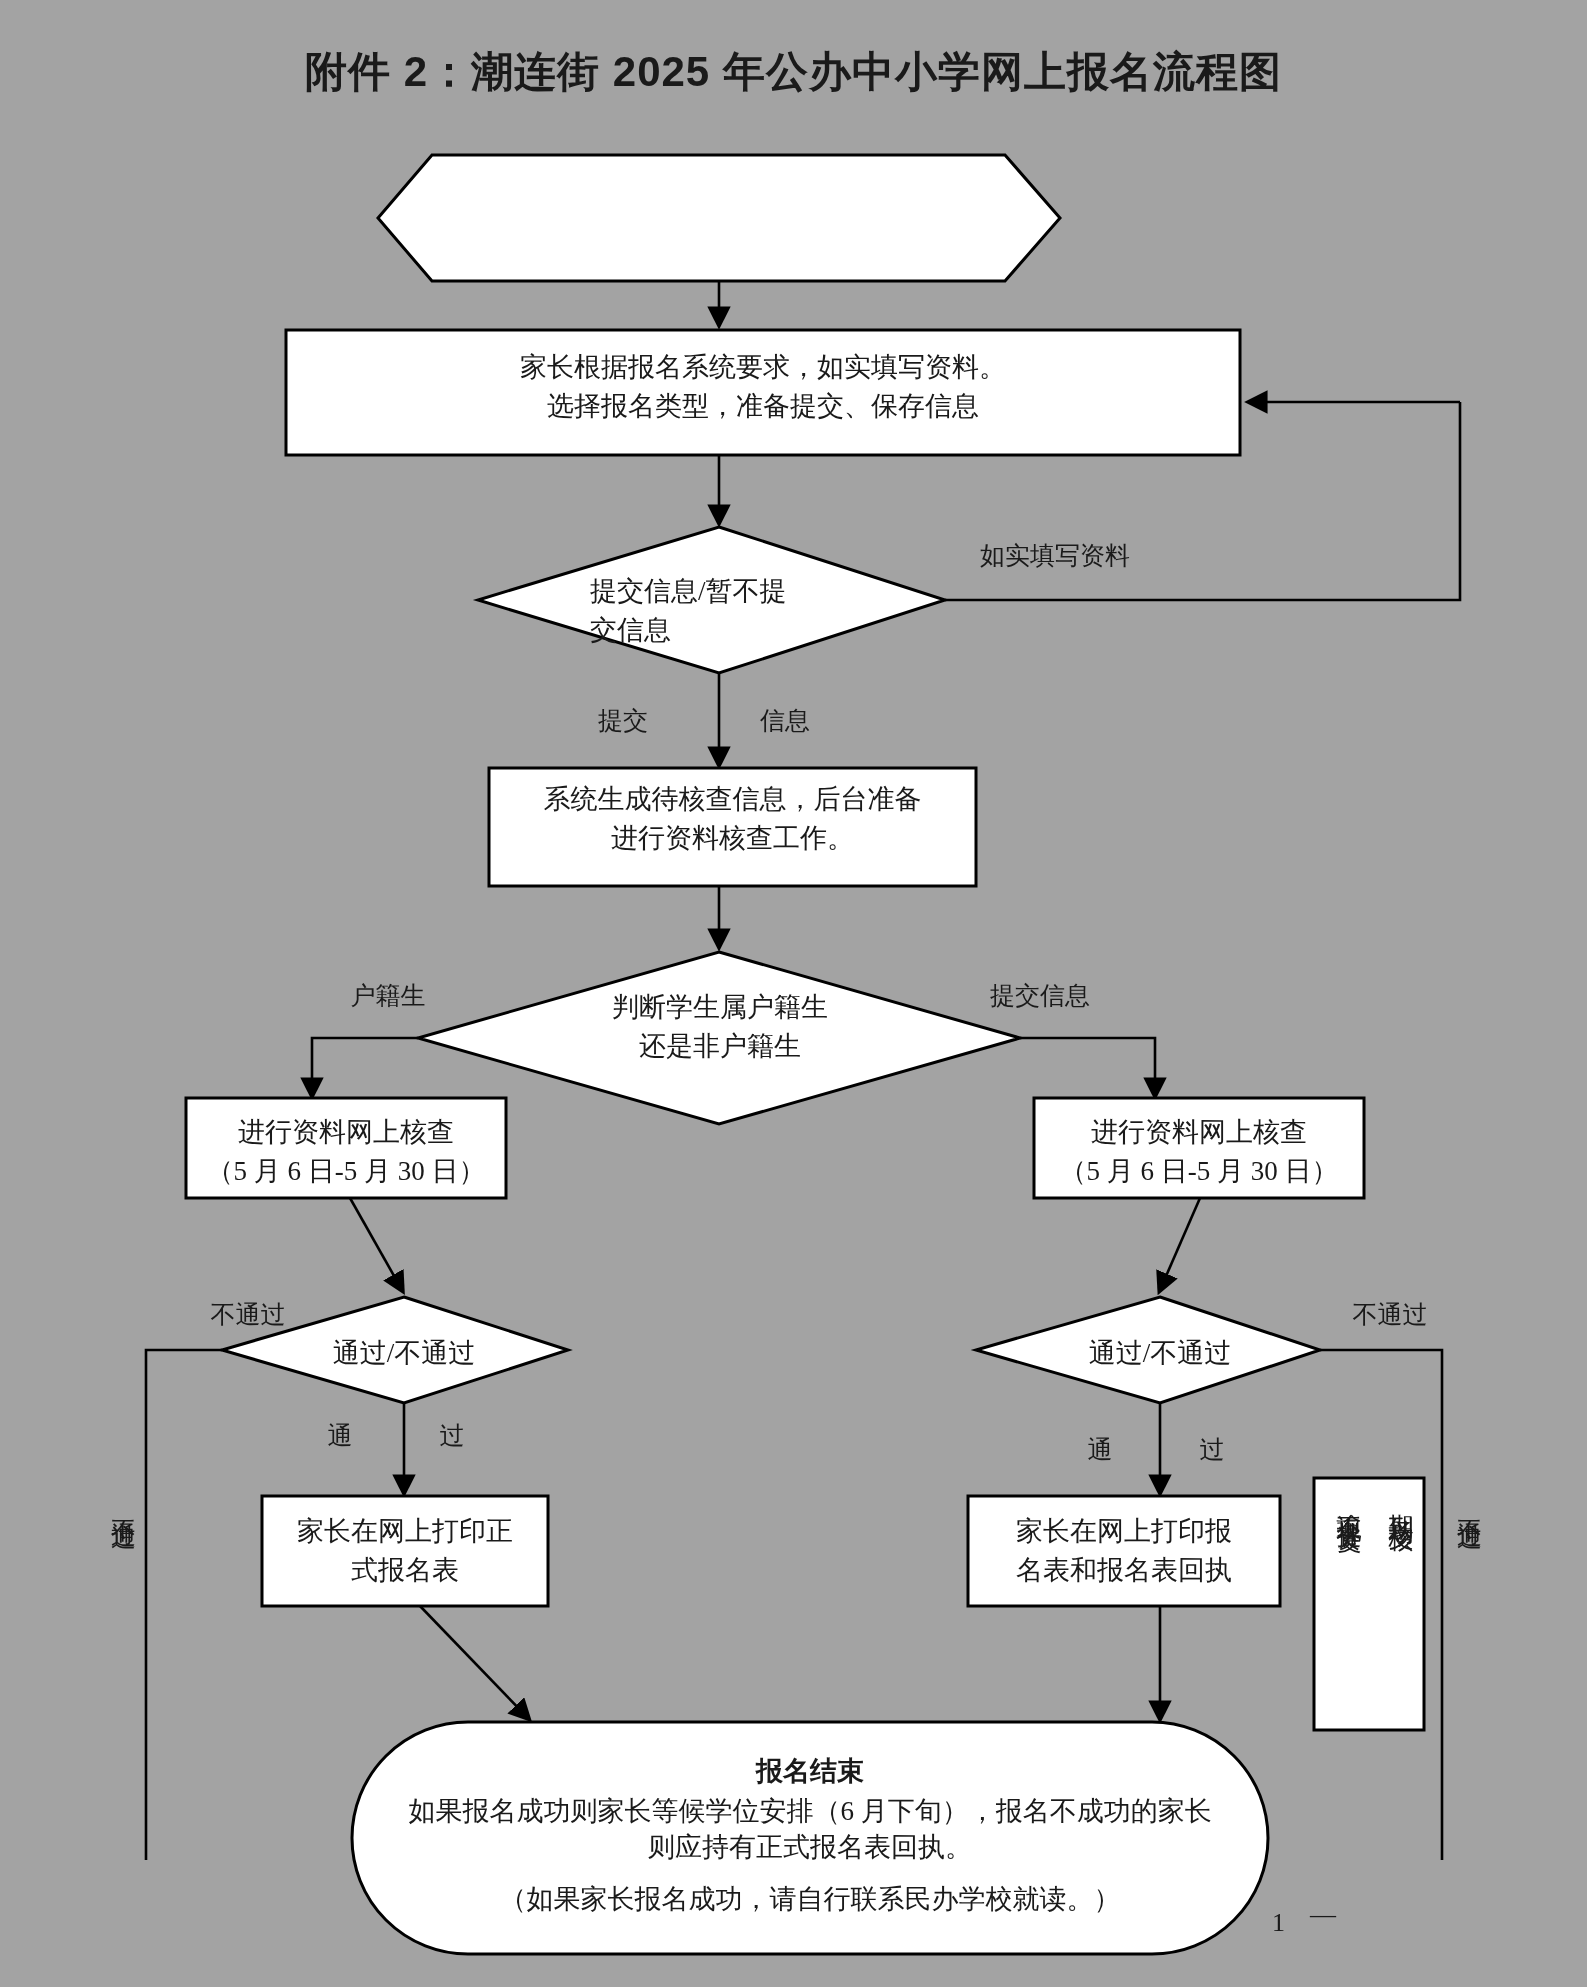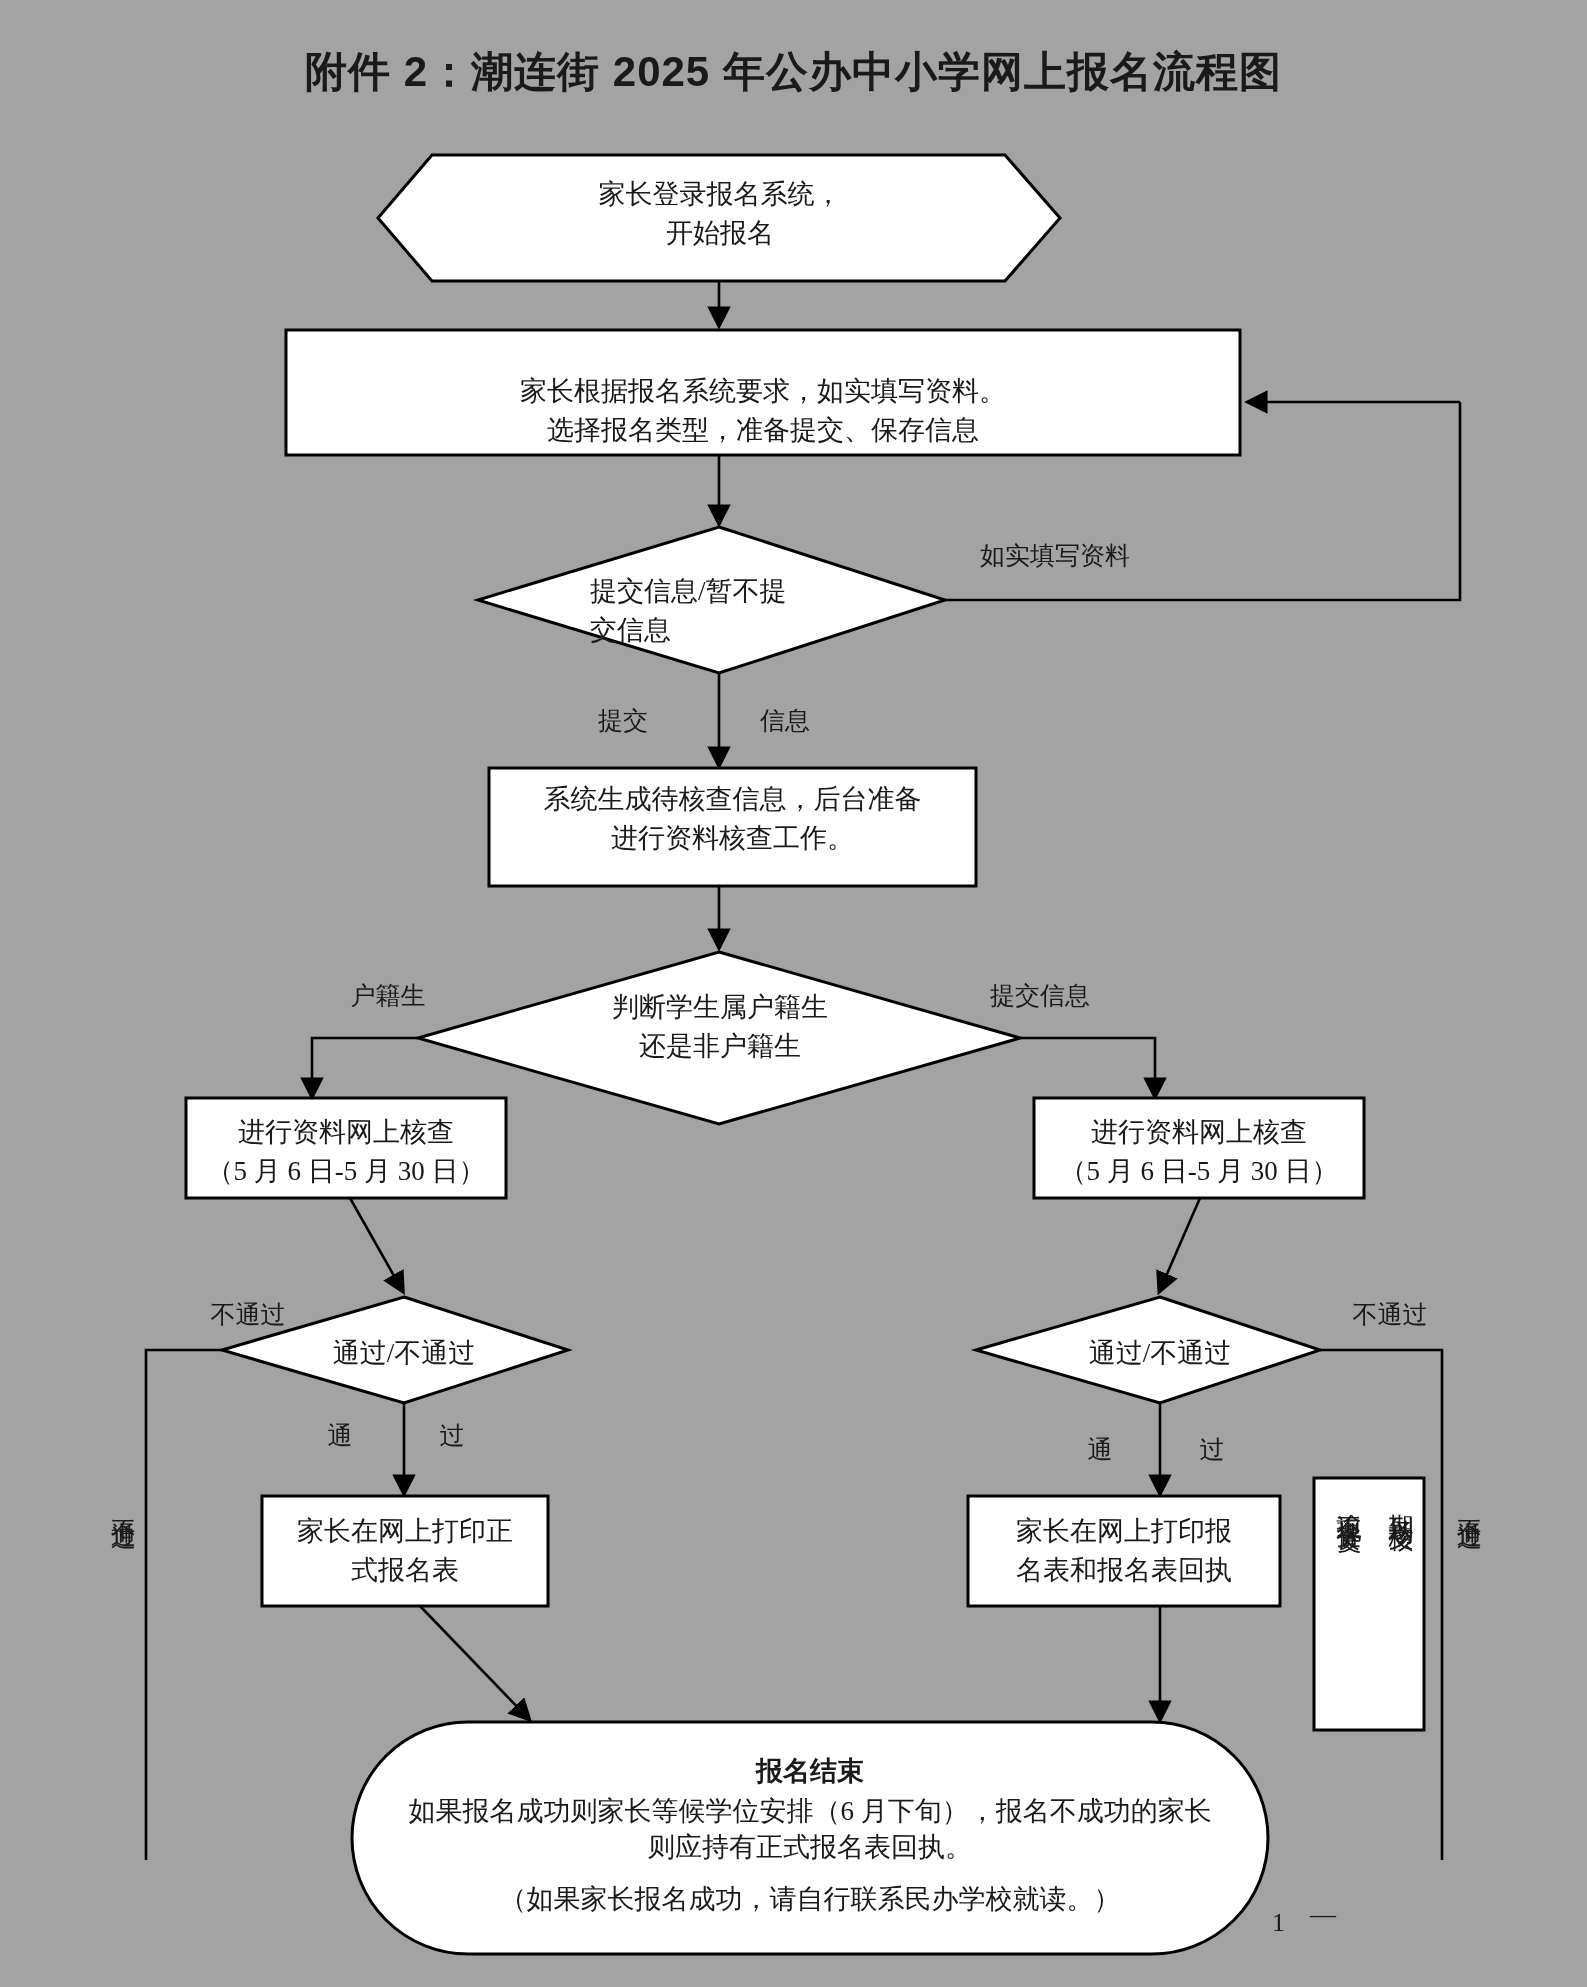--- a/index.html
+++ b/index.html
@@ -134,24 +134,22 @@
       <rect x="1314" y="1478" width="110" height="252" fill="#ffffff" stroke="#000000" stroke-width="3"></rect>
 
       <line x1="420" y1="1606" x2="528" y2="1718" marker-end="url(#arr)"></line>
 
       <line x1="1160" y1="1606" x2="1160" y2="1718" marker-end="url(#arr)"></line>
 
       <rect x="352" y="1722" width="916" height="232" rx="116" ry="116" fill="#ffffff" stroke="#000000" stroke-width="3"></rect>
     </g>
   </svg>
 
-  <div class="tx" style="left:500px;top:175px;width:440px;">家长登录报名系统，
-开始报名</div>
-
-  <div class="tx" style="left:306px;top:348px;width:914px;margin-top:24px;">家长根据报名系统要求，如实填写资料。
+
+  <div class="tx" style="left:306px;top:348px;width:914px;">家长根据报名系统要求，如实填写资料。
 选择报名类型，准备提交、保存信息</div>
 
   <div class="tx" style="left:590px;top:572px;width:250px;text-align:left;">提交信息/暂不提
 交信息</div>
 
   <div class="tx lbl" style="left:925px;top:538px;width:260px;">如实填写资料</div>
 
   <div class="tx lbl" style="left:578px;top:703px;width:90px;">提交</div>
   <div class="tx lbl" style="left:740px;top:703px;width:90px;">信息</div>
 

